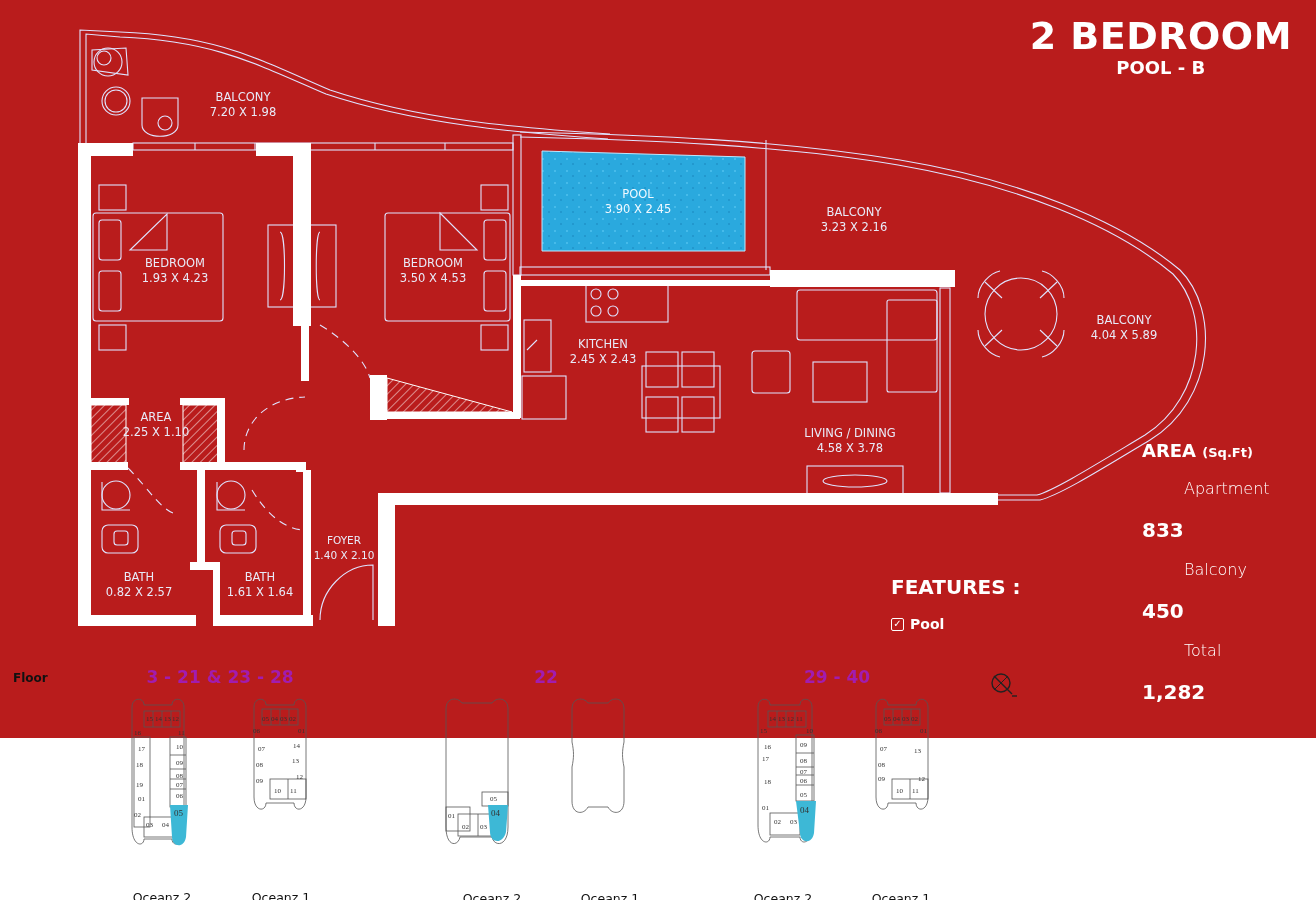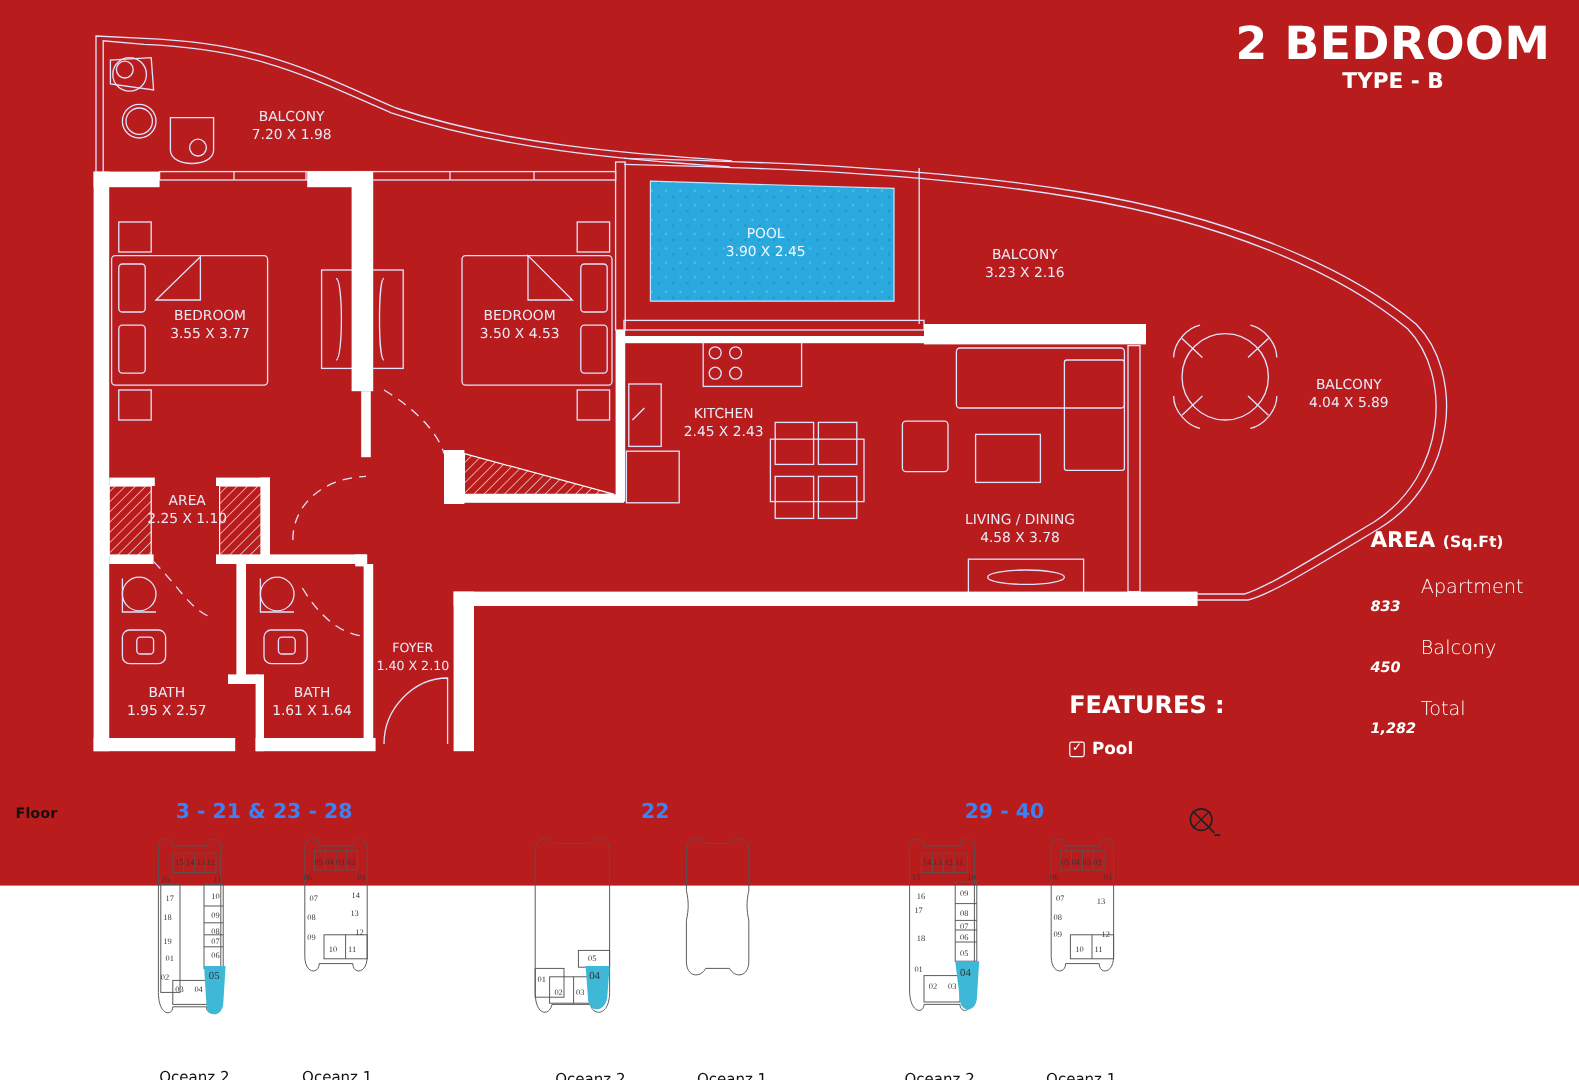--- a/index.html
+++ b/index.html
@@ -7,27 +7,27 @@
   .plan{position:absolute;left:0;top:0;width:1316px;height:738px;background:#b91c1c;}
   .plan svg{position:absolute;left:0;top:0;}
   .title{position:absolute;right:24px;top:14px;text-align:center;color:#fff;}
   .title .main{font-family:"DejaVu Sans",sans-serif;font-weight:bold;font-size:38px;letter-spacing:0.5px;line-height:44px;}
   .title .sub{font-family:"DejaVu Sans",sans-serif;font-weight:bold;font-size:18px;line-height:20px;}
   .room{position:absolute;color:#e8eaf8;font-family:"DejaVu Sans",sans-serif;font-size:11.5px;text-align:center;line-height:15px;transform:translateX(-50%);white-space:nowrap;}
   .area{position:absolute;left:1142px;top:428px;color:#fff;font-family:"DejaVu Sans",sans-serif;}
   .area .h{font-weight:bold;font-size:18px;margin-top:12px;}
   .area .h small{font-size:13px;font-weight:bold;}
   .area .lbl{font-size:16px;margin-top:18px;font-weight:300;margin-left:42px;}
-  .area .val{font-size:12px;font-weight:bold;margin-top:0;font-style:italic;}
+  .area .val{font-size:20px;font-weight:bold;margin-top:20px;}
   .features{position:absolute;left:891px;top:575px;color:#fff;font-family:"DejaVu Sans",sans-serif;}
   .features .h{font-weight:bold;font-size:20px;}
   .features .item{margin-top:17px;font-size:14px;font-weight:bold;display:flex;align-items:center;gap:6px;}
   .checkbox{width:11px;height:11px;border:1.5px solid #fff;border-radius:2px;display:inline-flex;align-items:center;justify-content:center;font-size:10px;line-height:10px;}
   .floor-label{position:absolute;left:13px;top:671px;font-family:"DejaVu Sans",sans-serif;font-weight:bold;font-size:12px;color:#111;}
-  .floor-range{position:absolute;font-family:"DejaVu Sans",sans-serif;font-weight:bold;font-size:17px;color:#3b82f6;transform:translateX(-50%);white-space:nowrap;}
+  .floor-range{position:absolute;font-family:"DejaVu Sans",sans-serif;font-weight:bold;font-size:17px;color:#a21caf;transform:translateX(-50%);white-space:nowrap;}
   .bldg-name{position:absolute;font-family:"DejaVu Sans",sans-serif;font-weight:normal;font-size:12.5px;color:#111;transform:translateX(-50%);white-space:nowrap;margin-top:20px;}
   .keyplan{position:absolute;}
   .compass{position:absolute;left:990px;top:672px;}
 </style>
 </head>
 <body>
 
 <div class="plan">
   <svg width="1316" height="650" viewBox="0 0 1316 650">
     <defs>
@@ -158,30 +158,30 @@
 
     <rect x="91" y="405" width="35" height="58" fill="url(#hatch)" stroke="#fff"></rect>
     <rect x="183" y="405" width="35" height="58" fill="url(#hatch)" stroke="#fff"></rect>
     <path d="M387 378 L512 412 L387 412 Z" fill="url(#hatch)" stroke="#fff"></path>
 
     <path d="M542 151 L745 157 L745 251 L542 251 Z" fill="url(#water)" stroke="#bfe8ff"></path>
   </svg>
 
   <div class="title">
     <div class="main">2 BEDROOM</div>
-    <div class="sub">TYPE - B</div>
+    <div class="sub">POOL - B</div>
   </div>
 
   <div class="room" style="left:243px;top:90px;">
       <div>BALCONY</div>
       <div>7.20 X 1.98</div>
     </div>
   <div class="room" style="left:175px;top:256px;">
       <div>BEDROOM</div>
-      <div>3.55 X 3.77</div>
+      <div>1.93 X 4.23</div>
     </div>
   <div class="room" style="left:433px;top:256px;">
       <div>BEDROOM</div>
       <div>3.50 X 4.53</div>
     </div>
   <div class="room" style="left:638px;top:187px;color:#f0f9ff;">
       <div>POOL</div>
       <div>3.90 X 2.45</div>
     </div>
   <div class="room" style="left:854px;top:205px;">
@@ -199,21 +199,21 @@
   <div class="room" style="left:850px;top:426px;">
       <div>LIVING / DINING</div>
       <div>4.58 X 3.78</div>
     </div>
   <div class="room" style="left:156px;top:410px;">
       <div>AREA</div>
       <div>2.25 X 1.10</div>
     </div>
   <div class="room" style="left:139px;top:570px;">
       <div>BATH</div>
-      <div>1.95 X 2.57</div>
+      <div>0.82 X 2.57</div>
     </div>
   <div class="room" style="left:260px;top:570px;">
       <div>BATH</div>
       <div>1.61 X 1.64</div>
     </div>
   <div class="room" style="left:344px;top:533px;font-size:10.5px;">
       <div>FOYER</div>
       <div>1.40 X 2.10</div>
     </div>
 

